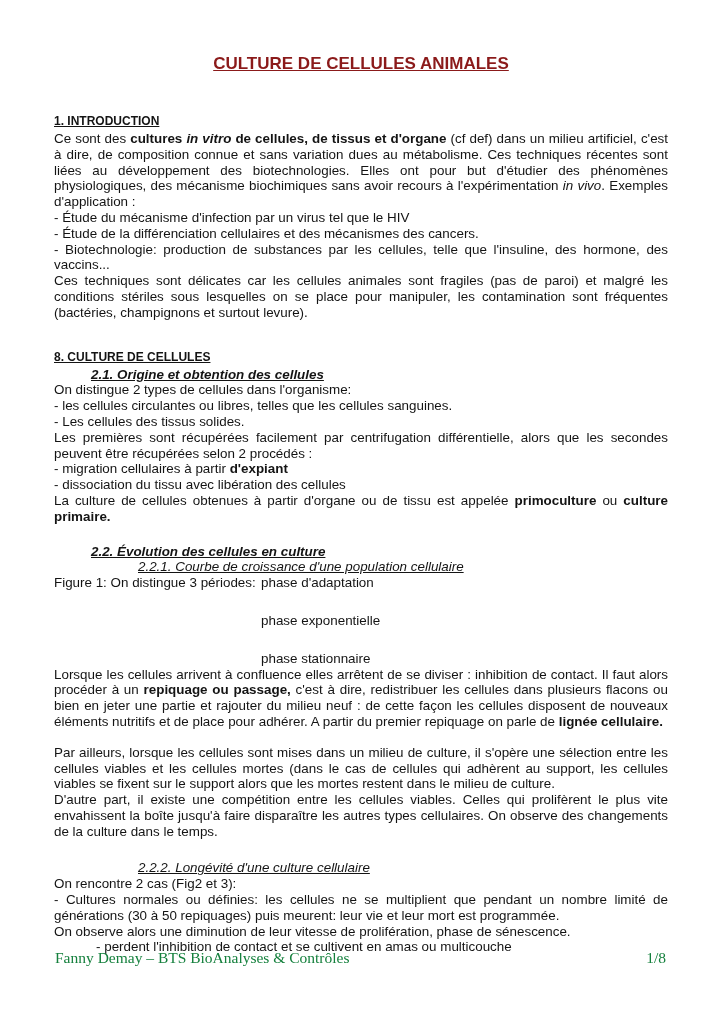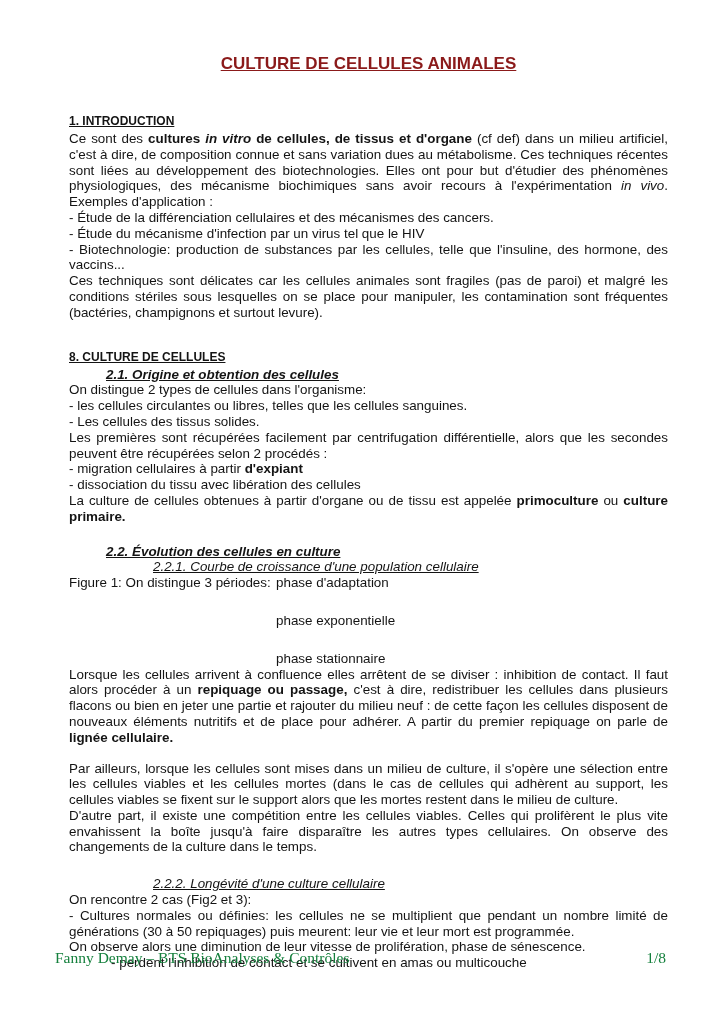--- a/index.html
+++ b/index.html
@@ -5,21 +5,21 @@
   html,body{margin:0;padding:0;background:#fff;}
   .page{
     position:relative;
     width:724px;height:1024px;
     background:#ffffff;
     font-family:"Liberation Sans","DejaVu Sans",sans-serif;
     font-size:13.4px;line-height:15.8px;color:#141414;
     overflow:hidden;
     box-sizing:border-box;
   }
-  .content{padding:53px 56px 0 69px;}
+  .content{padding:53px 56px 0 41px;margin-left:13px;}
   .doc-title{
     text-align:center;
     font-weight:bold;
     font-size:17px;line-height:22px;
     text-decoration:underline;
     margin:0 0 36px 0;
   }
   .h1{
     font-weight:bold;
     font-size:12px;line-height:20px;
@@ -58,22 +58,22 @@
 </head>
 <body>
 
 <div class="page">
   <div class="content">
 
     <div class="doc-title" style="color: rgb(139, 26, 26);">CULTURE DE CELLULES ANIMALES</div>
 
     <div class="h1">1. INTRODUCTION</div>
     <p class="para"><span>Ce sont des </span><span class="b">cultures </span><span class="b i">in vitro</span><span class="b"> de cellules, de tissus et d'organe</span><span> (cf def) dans un milieu artificiel, c'est à dire, de composition connue et sans variation dues au métabolisme. Ces techniques récentes sont liées au développement des biotechnologies. Elles ont pour but d'étudier des phénomènes physiologiques, des mécanisme biochimiques sans avoir recours à l'expérimentation </span><span class="i">in vivo</span><span>. Exemples d'application :</span></p>
+    <div class="line">- Étude du mécanisme d'infection par un virus tel que le HIV</div>
     <div class="line">- Étude de la différenciation cellulaires et des mécanismes des cancers.</div>
-    <div class="line">- Étude du mécanisme d'infection par un virus tel que le HIV</div>
     <p class="para">- Biotechnologie: production de substances par les cellules, telle que l'insuline, des hormone, des vaccins...</p>
     <p class="para">Ces techniques sont délicates car les cellules animales sont fragiles (pas de paroi) et malgré les conditions stériles sous lesquelles on se place pour manipuler, les contamination sont fréquentes (bactéries, champignons et surtout levure).</p>
 
     <div class="h1 gap-sec2">8. CULTURE DE CELLULES</div>
     <div class="h2">2.1. Origine et obtention des cellules</div>
     <div class="line">On distingue 2 types de cellules dans l'organisme:</div>
     <div class="line">- les cellules circulantes ou libres, telles que les cellules sanguines.</div>
     <div class="line">- Les cellules des tissus solides.</div>
     <p class="para">Les premières sont récupérées facilement par centrifugation différentielle, alors que les secondes peuvent être récupérées selon 2 procédés :</p>
     <div class="line"><span>- migration cellulaires à partir </span><span class="b">d'expiant</span></div>

